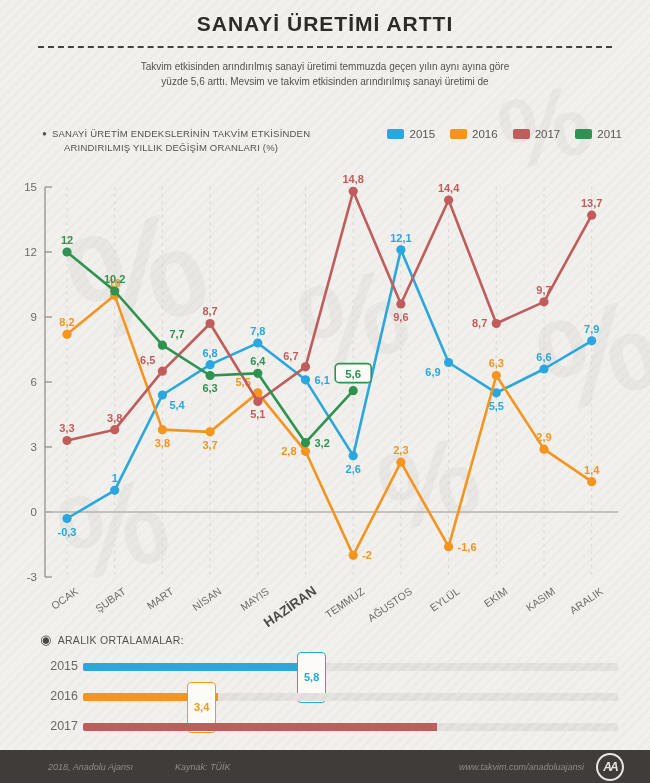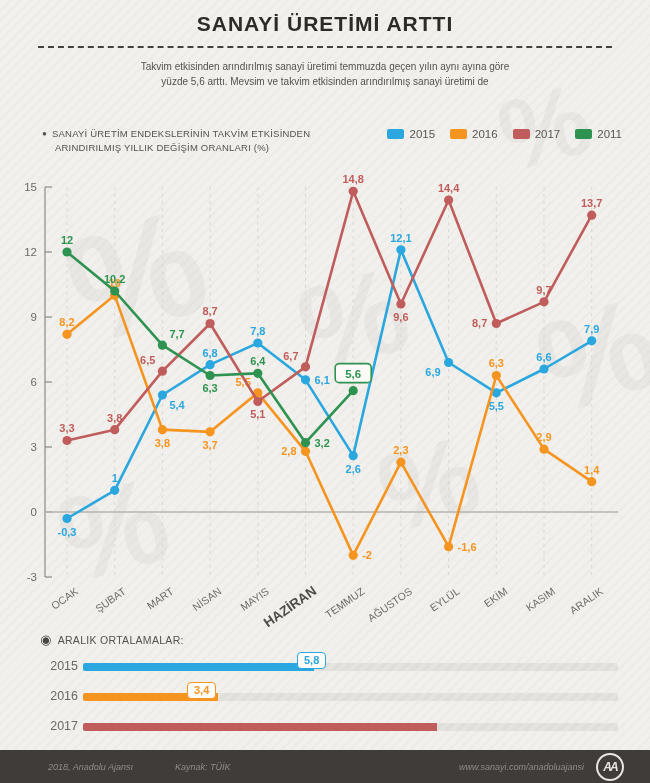--- a/index.html
+++ b/index.html
@@ -26,21 +26,21 @@
   }
   .subtitle{
     position:absolute;top:60px;left:75px;width:500px;text-align:center;
     font-size:10px;line-height:1.45;color:#55514e;z-index:2;
   }
   .chart-caption{
     position:absolute;top:127px;left:42px;z-index:2;
     font-size:9.5px;line-height:1.5;color:#56524e;letter-spacing:0.2px;
   }
   .chart-caption .bullet{font-size:8px;margin-right:5px;position:relative;top:-1px;}
-  .chart-caption .cap2{margin-left:13px;}
+  .chart-caption .cap2{margin-left:22px;}
   .legend{
     position:absolute;top:128px;right:28px;z-index:2;display:flex;gap:15px;align-items:center;
   }
   .legend-item{display:flex;align-items:center;gap:5px;}
   .legend-swatch{width:17px;height:10px;border-radius:2px;display:inline-block;}
   .legend-label{font-size:11.5px;color:#5a5651;}
   #chart-svg{position:absolute;top:165px;left:0;z-index:2;}
   .averages-caption{
     position:absolute;top:633px;left:40px;z-index:2;font-size:10.5px;color:#56524e;
     letter-spacing:0.3px;display:flex;align-items:center;gap:6px;
@@ -48,21 +48,21 @@
   .averages-caption .ring-icon{font-size:13px;color:#4a4643;line-height:1;}
   #averages-rows{position:absolute;top:0;left:0;z-index:2;}
   .avg-row{position:absolute;left:0;width:650px;height:30px;}
   .avg-year{position:absolute;left:38px;width:40px;top:3px;text-align:right;font-size:12.5px;color:#6b6762;}
   .avg-track{
     position:absolute;left:83px;top:7px;width:535px;height:8px;border-radius:2px;
     background:repeating-linear-gradient(135deg,#e5e3df 0 4px,#e0ded9 4px 8px);
   }
   .avg-fill{position:absolute;left:0;top:0;height:8px;border-radius:2px 0 0 2px;}
   .avg-box{
-    position:absolute;top:-11px;height:15px;padding:0 6px;border-radius:4px;
+    position:absolute;top:-11px;height:15px;padding:17px 6px;border-radius:4px;
     background:#fcfbf8;font-size:11px;font-weight:bold;line-height:15px;
   }
   .footer{
     position:absolute;top:750px;left:0;width:650px;height:33px;background:#403c3a;z-index:3;
     display:flex;align-items:center;padding:0;box-sizing:border-box;
   }
   .footer-credit,.footer-source,.footer-social{
     font-size:9px;font-style:italic;color:#8f8c89;
   }
   .footer-credit{margin-left:48px;}
@@ -275,15 +275,15 @@
       <div class="avg-track">
         <div class="avg-fill" style="width: 354px; background: rgb(192, 93, 92);"></div>
         <div class="avg-box" style="left: 337px; border: 1.5px solid rgb(192, 93, 92); color: rgb(192, 93, 92); margin-top: 48px;">8,9</div>
       </div>
     </div>
   </div>
 
 <div class="footer">
   <span class="footer-credit">2018, Anadolu Ajansı</span>
   <span class="footer-source">Kaynak: TÜİK</span>
-  <span class="footer-social">www.sanayi.com/anadoluajansi</span>
+  <span class="footer-social">www.takvim.com/anadoluajansi</span>
   <span class="footer-logo">AA</span>
 </div>
 
 </body></html>

